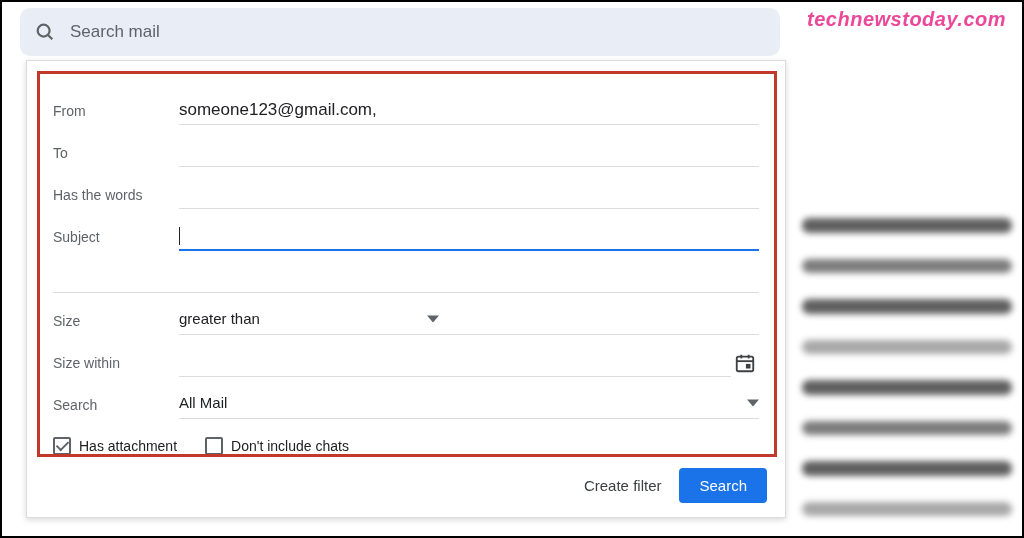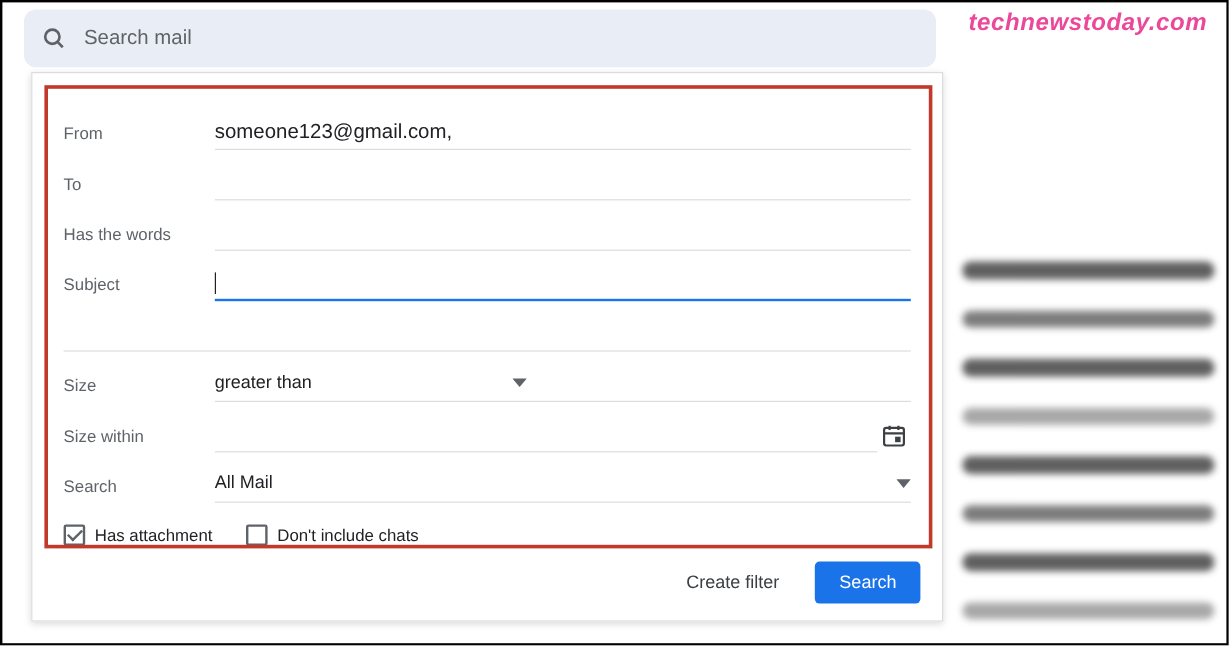--- a/index.html
+++ b/index.html
@@ -84,21 +84,21 @@
     display: inline-flex; align-items: center; justify-content: center;
   }
   .box.checked::after {
     content: ""; width: 5px; height: 10px;
     border: solid #5f6368; border-width: 0 2.5px 2.5px 0;
     transform: rotate(45deg) translate(-1px,-1px);
   }
 
   .actions {
     position: absolute; bottom: 14px; right: 18px;
-    display: flex; align-items: center; gap: 20px;
+    display: flex; align-items: center; gap: 8px;
   }
   .btn-text { color: #3c4043; font-size: 15px; cursor: pointer; padding: 8px 10px; }
   .btn-primary {
     background: #1a73e8; color: #fff; border-radius: 4px;
     font-size: 15px; padding: 9px 20px; cursor: pointer;
   }
 
   .bg-blurred {
     position: absolute; top: 190px; left: 796px; right: 6px; bottom: 6px;
     overflow: hidden; filter: blur(3px); opacity: .85;

